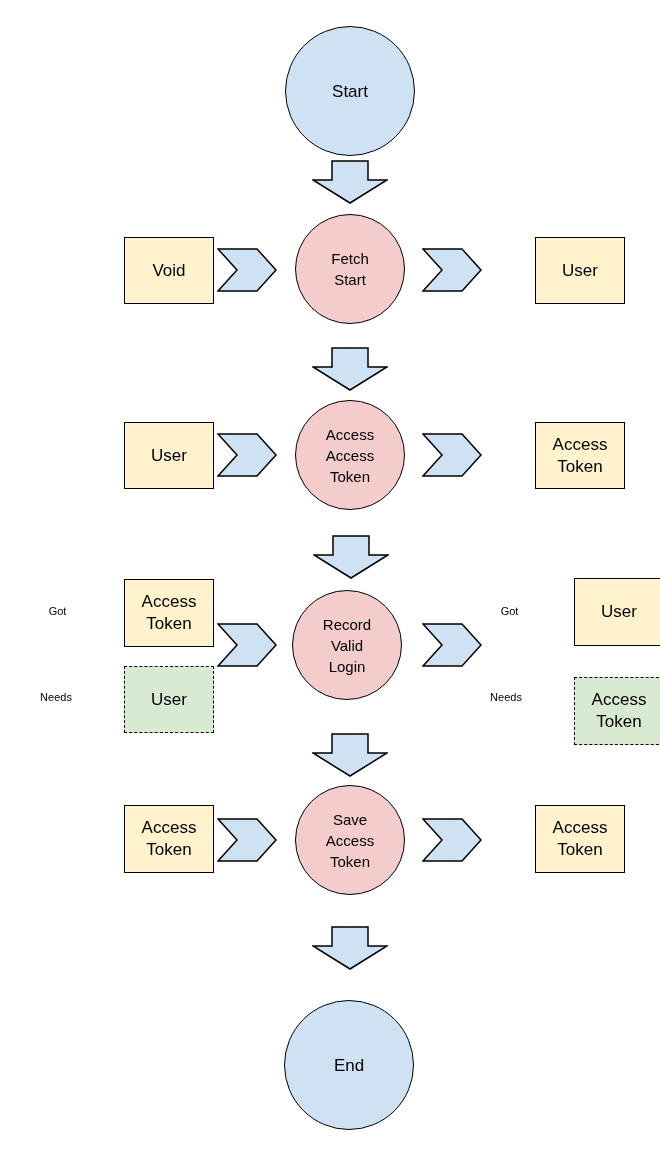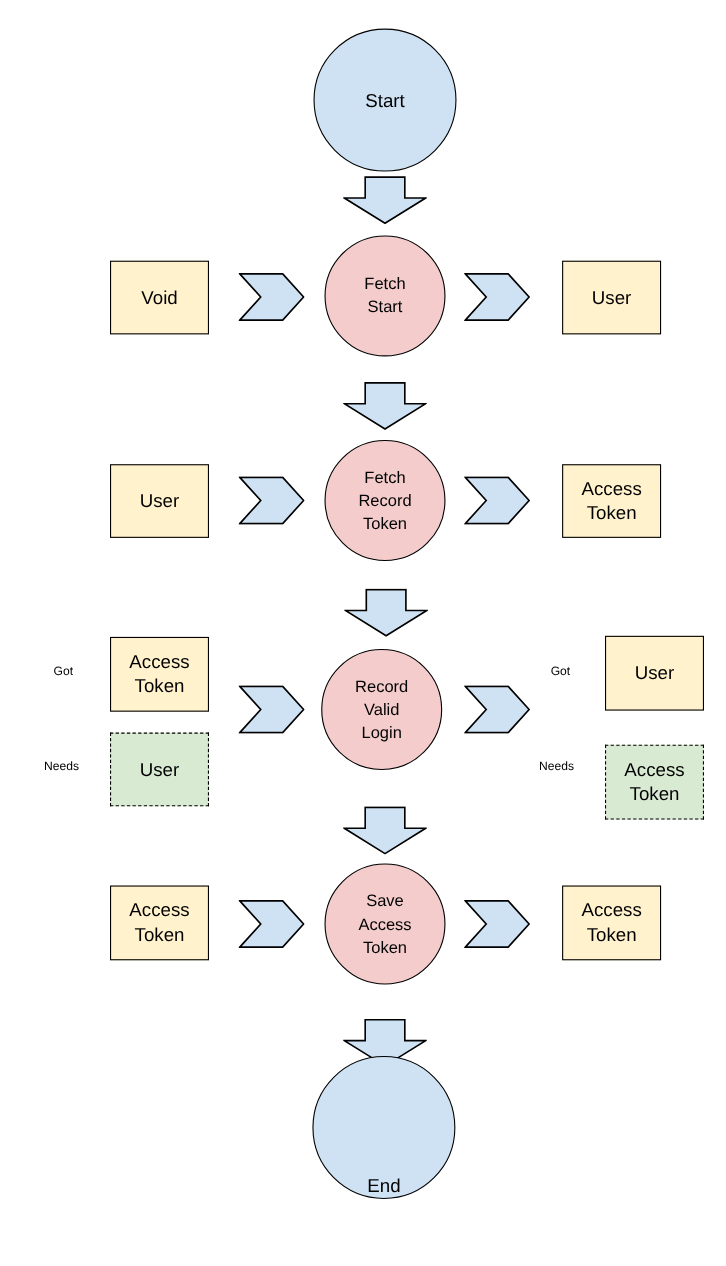--- a/index.html
+++ b/index.html
@@ -15,21 +15,21 @@
   .node {
     position: absolute;
     display: flex;
     align-items: center;
     justify-content: center;
     text-align: center;
   }
   .circle { border-radius: 50%; border: 1.5px solid #000000; }
   .circle.blue { background: #cfe2f3; }
   .circle.pink { background: #f4cccc; }
-  .box { border: 1.5px solid #000000; }
+  .box { border: 1.5px solid #000000; margin-left: 24px; }
   .box.yellow { background: #fff2cc; }
   .box.green  { background: #d9ead3; border-style: dashed; }
   .terminal-text { font-size: 17px; line-height: 21px; }
   .box-text  { font-size: 17px; line-height: 22px; width: 84px; text-align: center; }
   .circ-text { font-size: 15px; line-height: 21px; width: 64px; text-align: center; }
   .lbl {
     position: absolute;
     font-size: 11px;
     line-height: 20px;
     text-align: center;
@@ -75,21 +75,21 @@
     <polygon points="20,1 56,1 56,20 75,20 38,43 1,20 20,20"></polygon>
   </svg>
 
   <div class="node box yellow" style="left:100px; top:422px; width:90px; height:67px;">
     <span class="box-text">User</span>
   </div>
   <svg class="arrow" style="left:217px; top:433px;" width="60" height="44" viewBox="0 0 60 44">
     <polygon points="1,1 40,1 59,22 40,43 1,43 20,22"></polygon>
   </svg>
   <div class="node circle pink" style="left:295px; top:400px; width:110px; height:110px;">
-    <span class="circ-text">Fetch Record Token</span>
+    <span class="circ-text">Access Access Token</span>
   </div>
   <svg class="arrow" style="left:422px; top:433px;" width="60" height="44" viewBox="0 0 60 44">
     <polygon points="1,1 40,1 59,22 40,43 1,43 20,22"></polygon>
   </svg>
   <div class="node box yellow" style="left:511px; top:422px; width:90px; height:67px;">
     <span class="box-text">Access Token</span>
   </div>
 
   <svg class="arrow" style="left:313px; top:535px;" width="76" height="44" viewBox="0 0 76 44">
     <polygon points="20,1 56,1 56,20 75,20 38,43 1,20 20,20"></polygon>
@@ -138,17 +138,17 @@
     <polygon points="1,1 40,1 59,22 40,43 1,43 20,22"></polygon>
   </svg>
   <div class="node box yellow" style="left:511px; top:805px; width:90px; height:68px;">
     <span class="box-text">Access Token</span>
   </div>
 
   <svg class="arrow" style="left:312px; top:926px;" width="76" height="44" viewBox="0 0 76 44">
     <polygon points="20,1 56,1 56,20 75,20 38,43 1,20 20,20"></polygon>
   </svg>
 
-  <div class="node circle blue" style="left:284px; top:960px; width:130px; height:130px;align-items:flex-end;">
+  <div class="node circle blue" style="left:284px; top:1000px; width:130px; height:130px;">
     <span class="terminal-text">End</span>
   </div>
 
 </div>
 
 </body></html>

